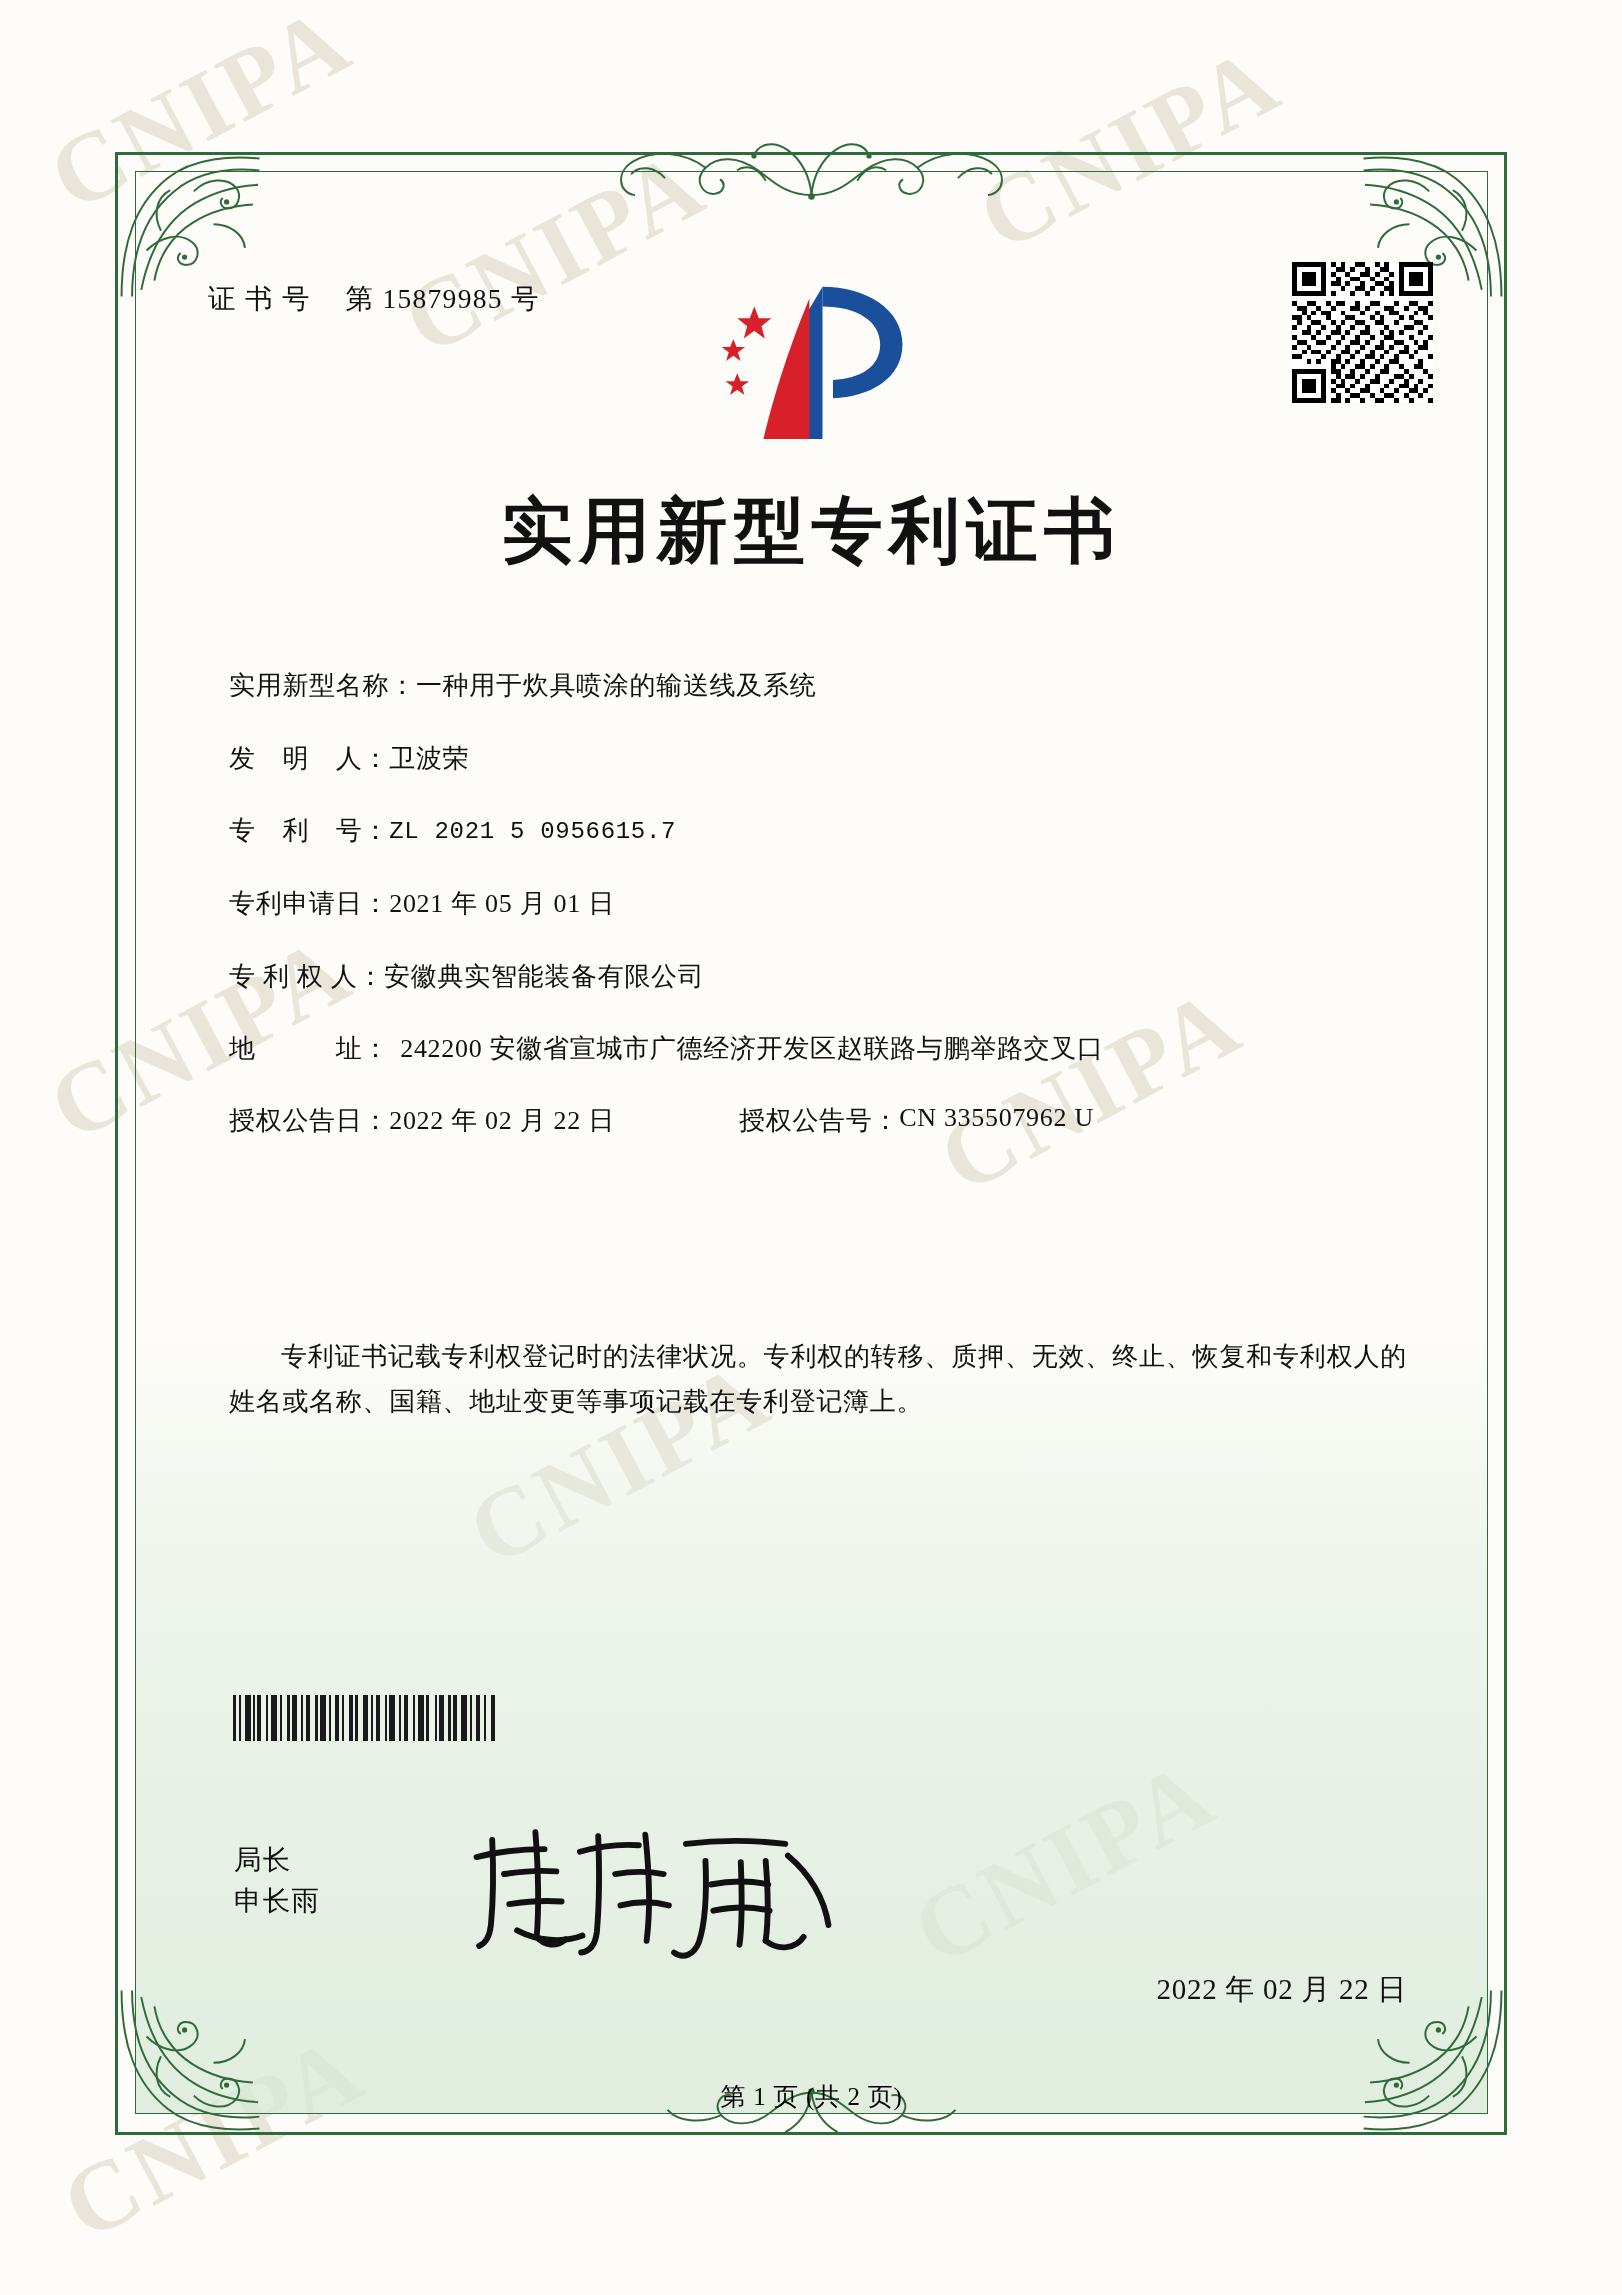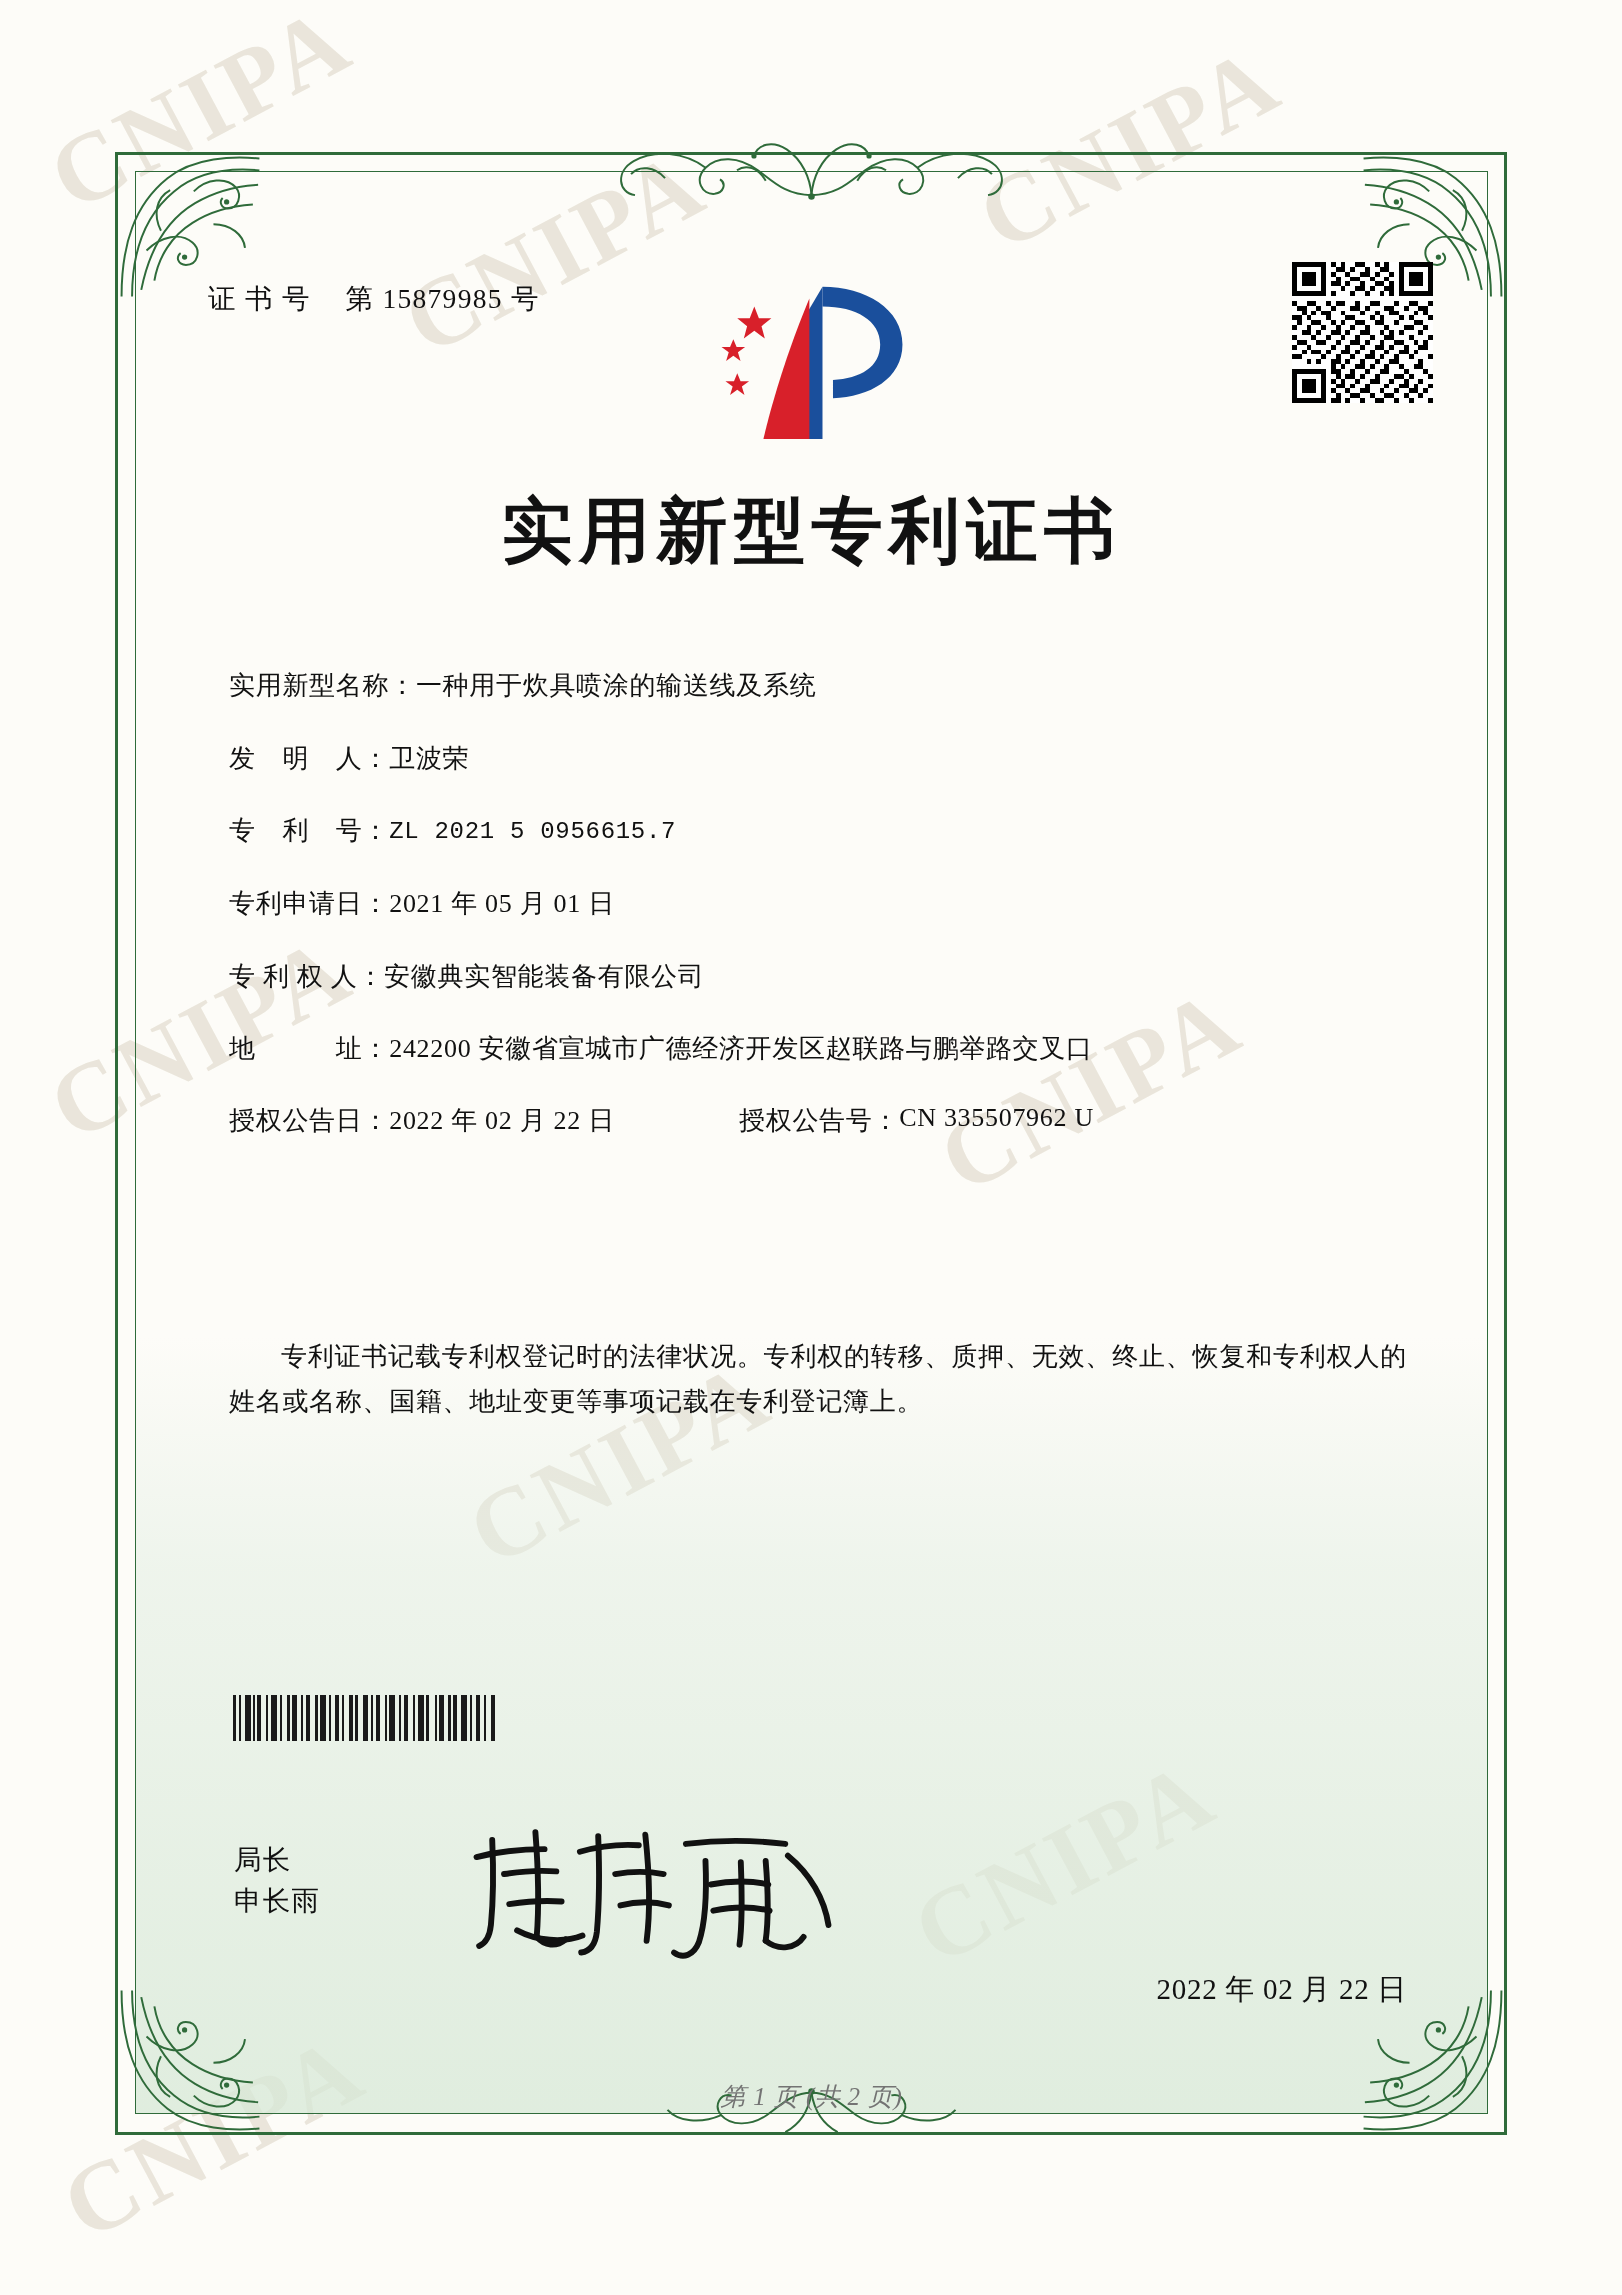--- a/index.html
+++ b/index.html
@@ -222,23 +222,22 @@
     color: #111;
     letter-spacing: 0.7px;
   }
 
   .page-no {
     position: absolute;
     left: 0; right: 0;
     top: 2080px;
     text-align: center;
     font-size: 25px;
-    color: #737373;
+    color: #000000;
     letter-spacing: 0.7px;
-    font-style: italic;
   }
 
   .footer-note {
     position: absolute;
     left: 0; right: 0;
     top: 2199px;
     text-align: center;
     font-size: 26px;
     color: #111;
     letter-spacing: 1.3px;
@@ -641,21 +640,21 @@
       <span class="field-value">2021 年 05 月 01 日</span>
     </div>
 
     <div class="field-row">
       <span class="field-label">专 利 权 人：</span>
       <span class="field-value">安徽典实智能装备有限公司</span>
     </div>
 
     <div class="field-row">
       <span class="field-label">地　　　址：</span>
-      <span class="field-value" style="max-width:831px;">242200 安徽省宣城市广德经济开发区赵联路与鹏举路交叉口</span>
+      <span class="field-value" style="max-width:831px;margin-left:11px;">242200 安徽省宣城市广德经济开发区赵联路与鹏举路交叉口</span>
     </div>
 
     <div class="row-split">
       <span class="seg-a">
         <span class="field-label">授权公告日：</span>
         <span class="field-value">2022 年 02 月 22 日</span>
       </span>
       <span class="seg-b">
         <span class="field-label">授权公告号：</span>
         <span class="field-value">CN 335507962 U</span>

